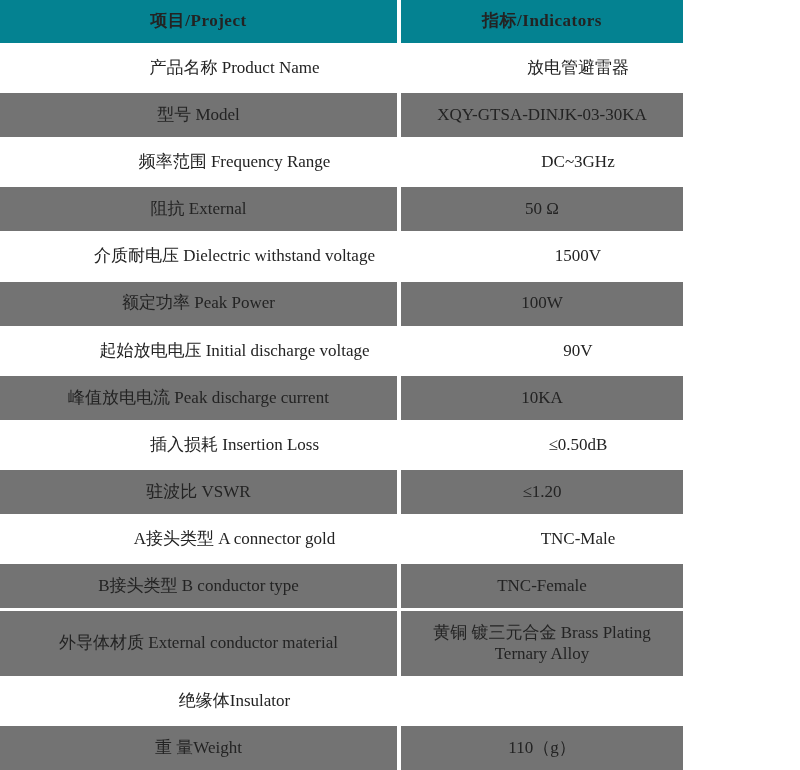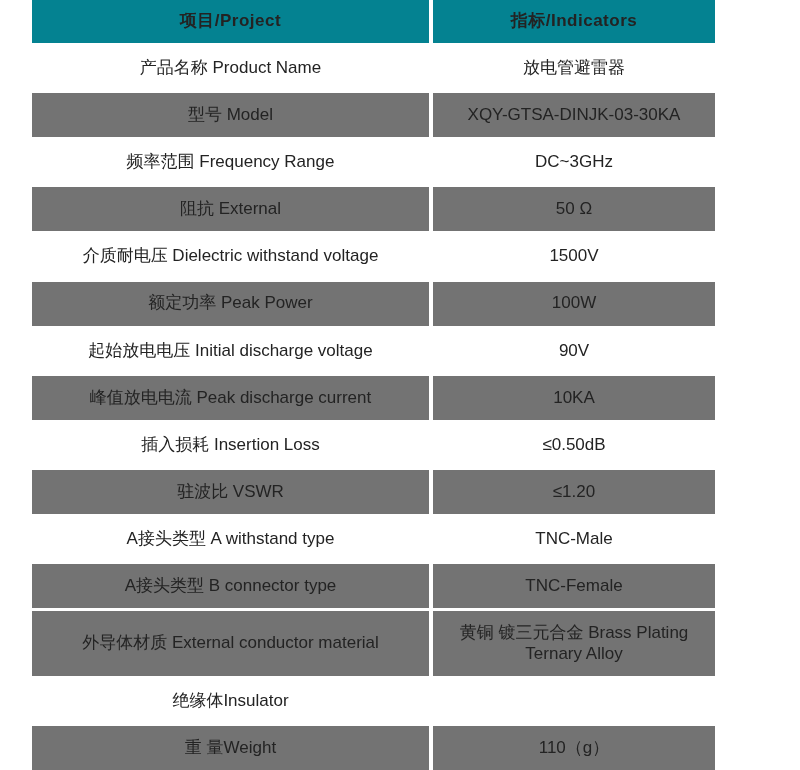--- a/index.html
+++ b/index.html
@@ -6,23 +6,22 @@
     margin: 0;
     padding: 0;
     background: #ffffff;
   }
   .spec-table {
     width: 683px;
     height: 770px;
     display: flex;
     flex-direction: column;
     background: #ffffff;
-    font-family: Liberation Sans, sans-serif;
+    font-family: Liberation Serif, serif;
     overflow: hidden;
-    padding-left: 32px;
   }
   .hrow {
     height: 43px;
     flex: 0 0 43px;
     display: flex;
     column-gap: 4px;
   }
   .hcell {
     background: #048291;
     color: #ffffff;
@@ -46,21 +45,21 @@
     justify-content: center;
     font-size: 17px;
     color: #232323;
     text-align: center;
     line-height: 1.2;
     padding: 0 6px;
     box-sizing: border-box;
   }
   .col-left  { flex: 0 0 397px; width: 397px; }
   .col-right { flex: 1 1 auto; }
-  .row.even .cell { background: #ffffff; }
+  .row.even .cell { background: #ffffff; margin-left: 36px; }
   .row.odd  .cell { background: #737373; }
 </style>
 </head>
 <body>
 
 <div class="spec-table">
   <div class="hrow">
     <div class="hcell cell col-left">项目/Project</div>
     <div class="hcell cell col-right">指标/Indicators</div>
   </div>
@@ -109,26 +108,26 @@
     <div class="cell col-left">插入损耗 Insertion Loss</div>
     <div class="cell col-right">≤0.50dB</div>
   </div>
 
   <div class="row odd">
     <div class="cell col-left">驻波比 VSWR</div>
     <div class="cell col-right">≤1.20</div>
   </div>
 
   <div class="row even">
-    <div class="cell col-left">A接头类型 A withstand type</div>
+    <div class="cell col-left">A接头类型 A connector gold</div>
     <div class="cell col-right">TNC-Male</div>
   </div>
 
   <div class="row odd">
-    <div class="cell col-left">A接头类型 B connector type</div>
+    <div class="cell col-left">B接头类型 B conductor type</div>
     <div class="cell col-right">TNC-Female</div>
   </div>
 
 
   <div class="row odd">
     <div class="cell col-left">外导体材质 External conductor material</div>
     <div class="cell col-right">黄铜 镀三元合金 Brass Plating Ternary Alloy</div>
   </div>
 
   <div class="row even">

